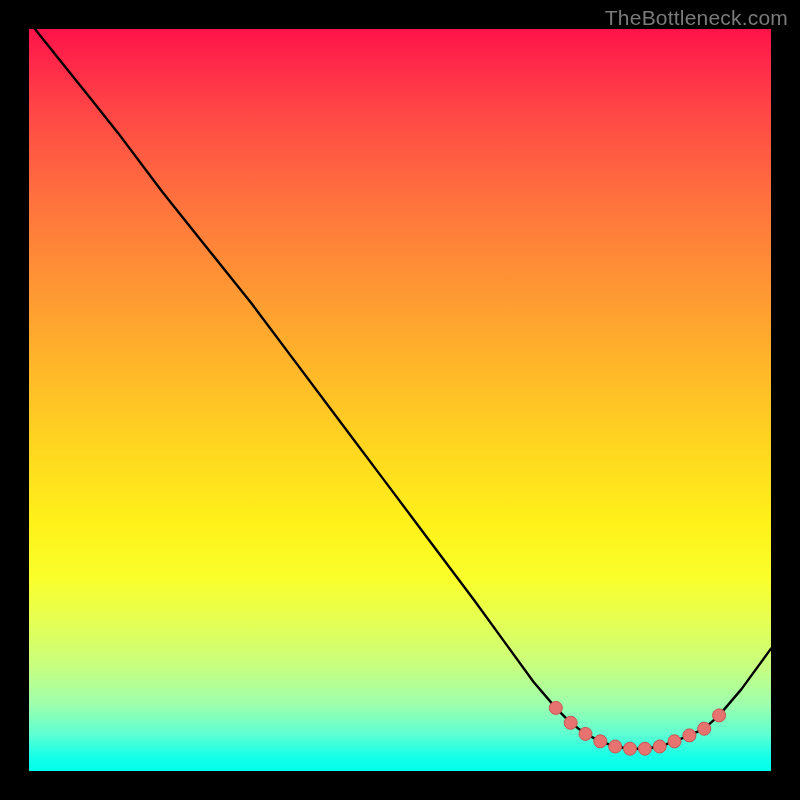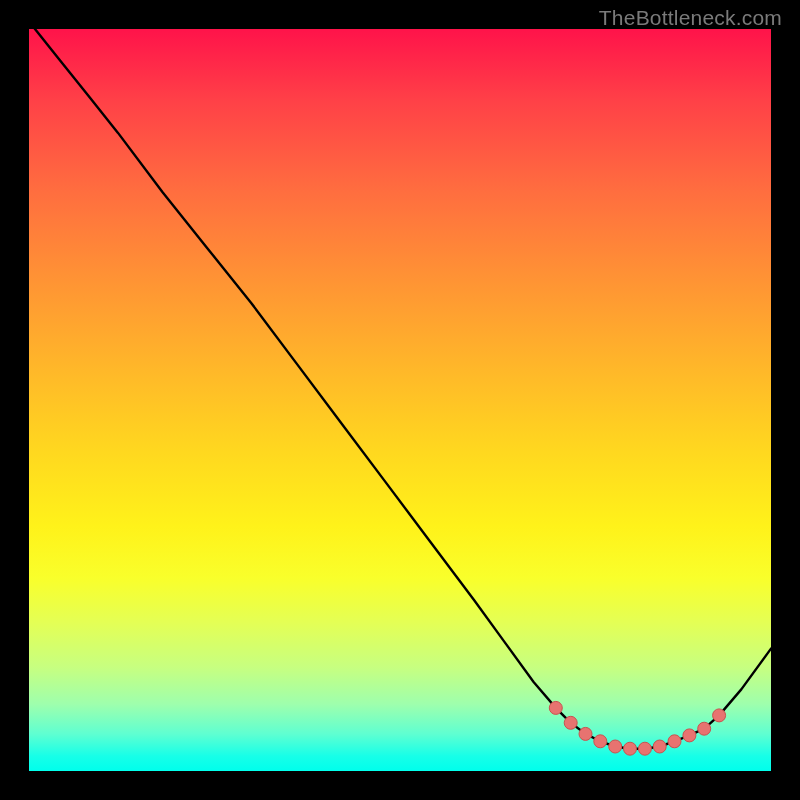--- a/index.html
+++ b/index.html
@@ -30,21 +30,21 @@
       #c7ff80 86%,
       #9effad 91%,
       #5fffd1 95%,
       #17ffe8 98%,
       #00ffec 100%
     );
   }
   .watermark {
     position: absolute;
     top: 6px;
-    right: 18px;
+    right: 12px;
     color: #7a7a7a;
     font-size: 21px;
     font-weight: 500;
     letter-spacing: 0.2px;
   }
   svg.plot {
     position: absolute;
     left: 29px;
     top: 29px;
     width: 742px;

